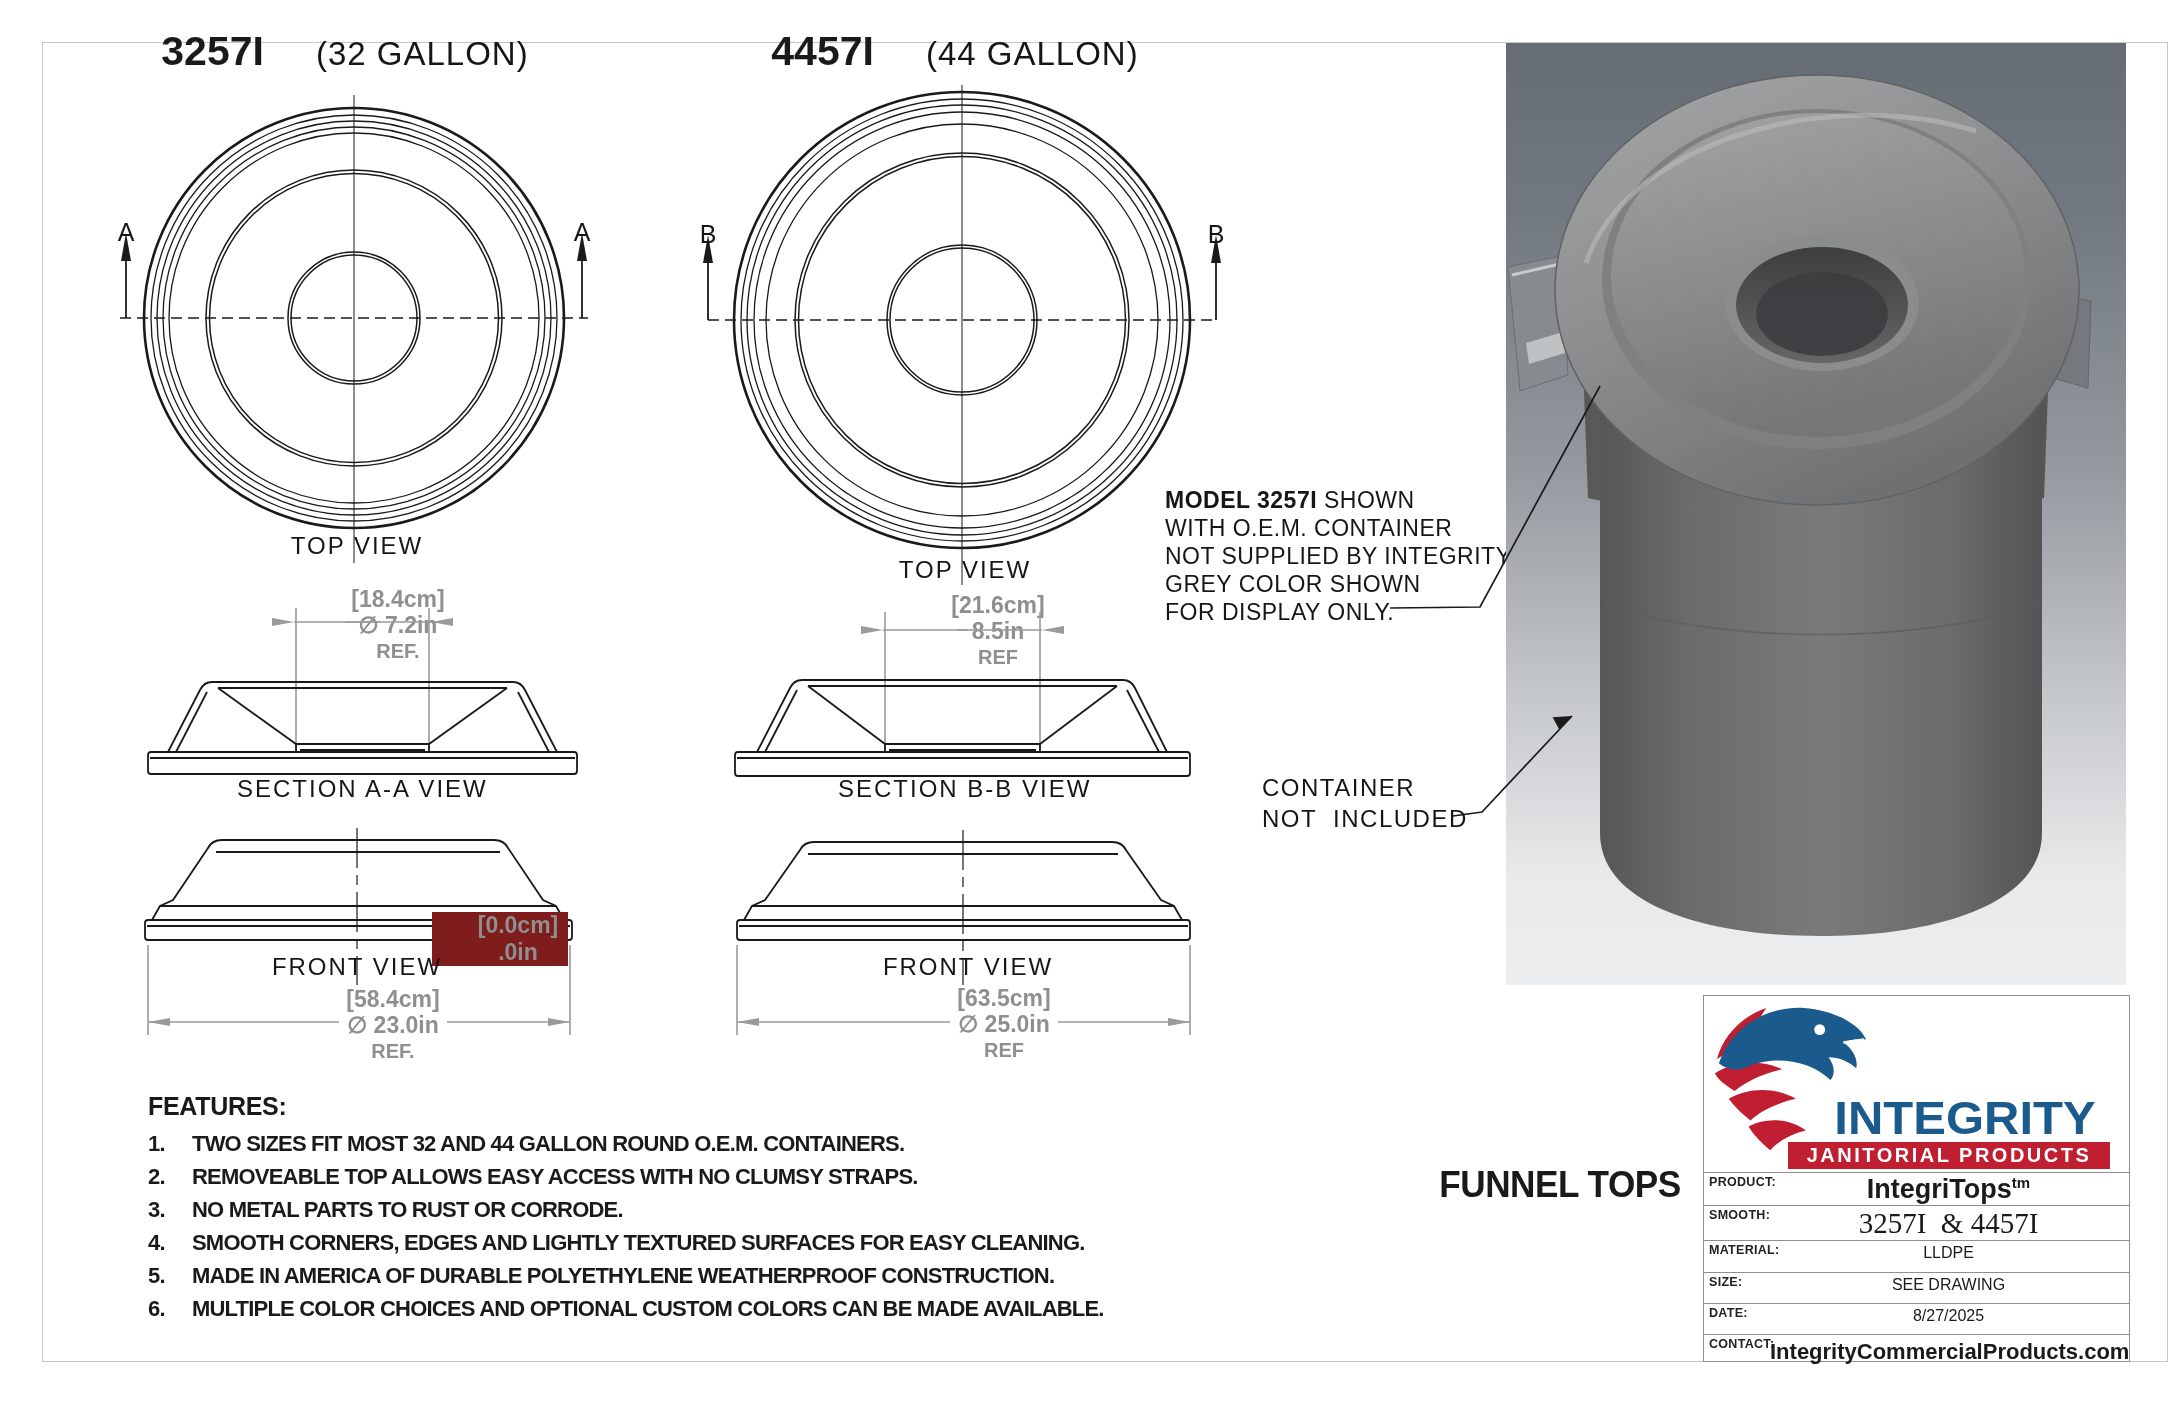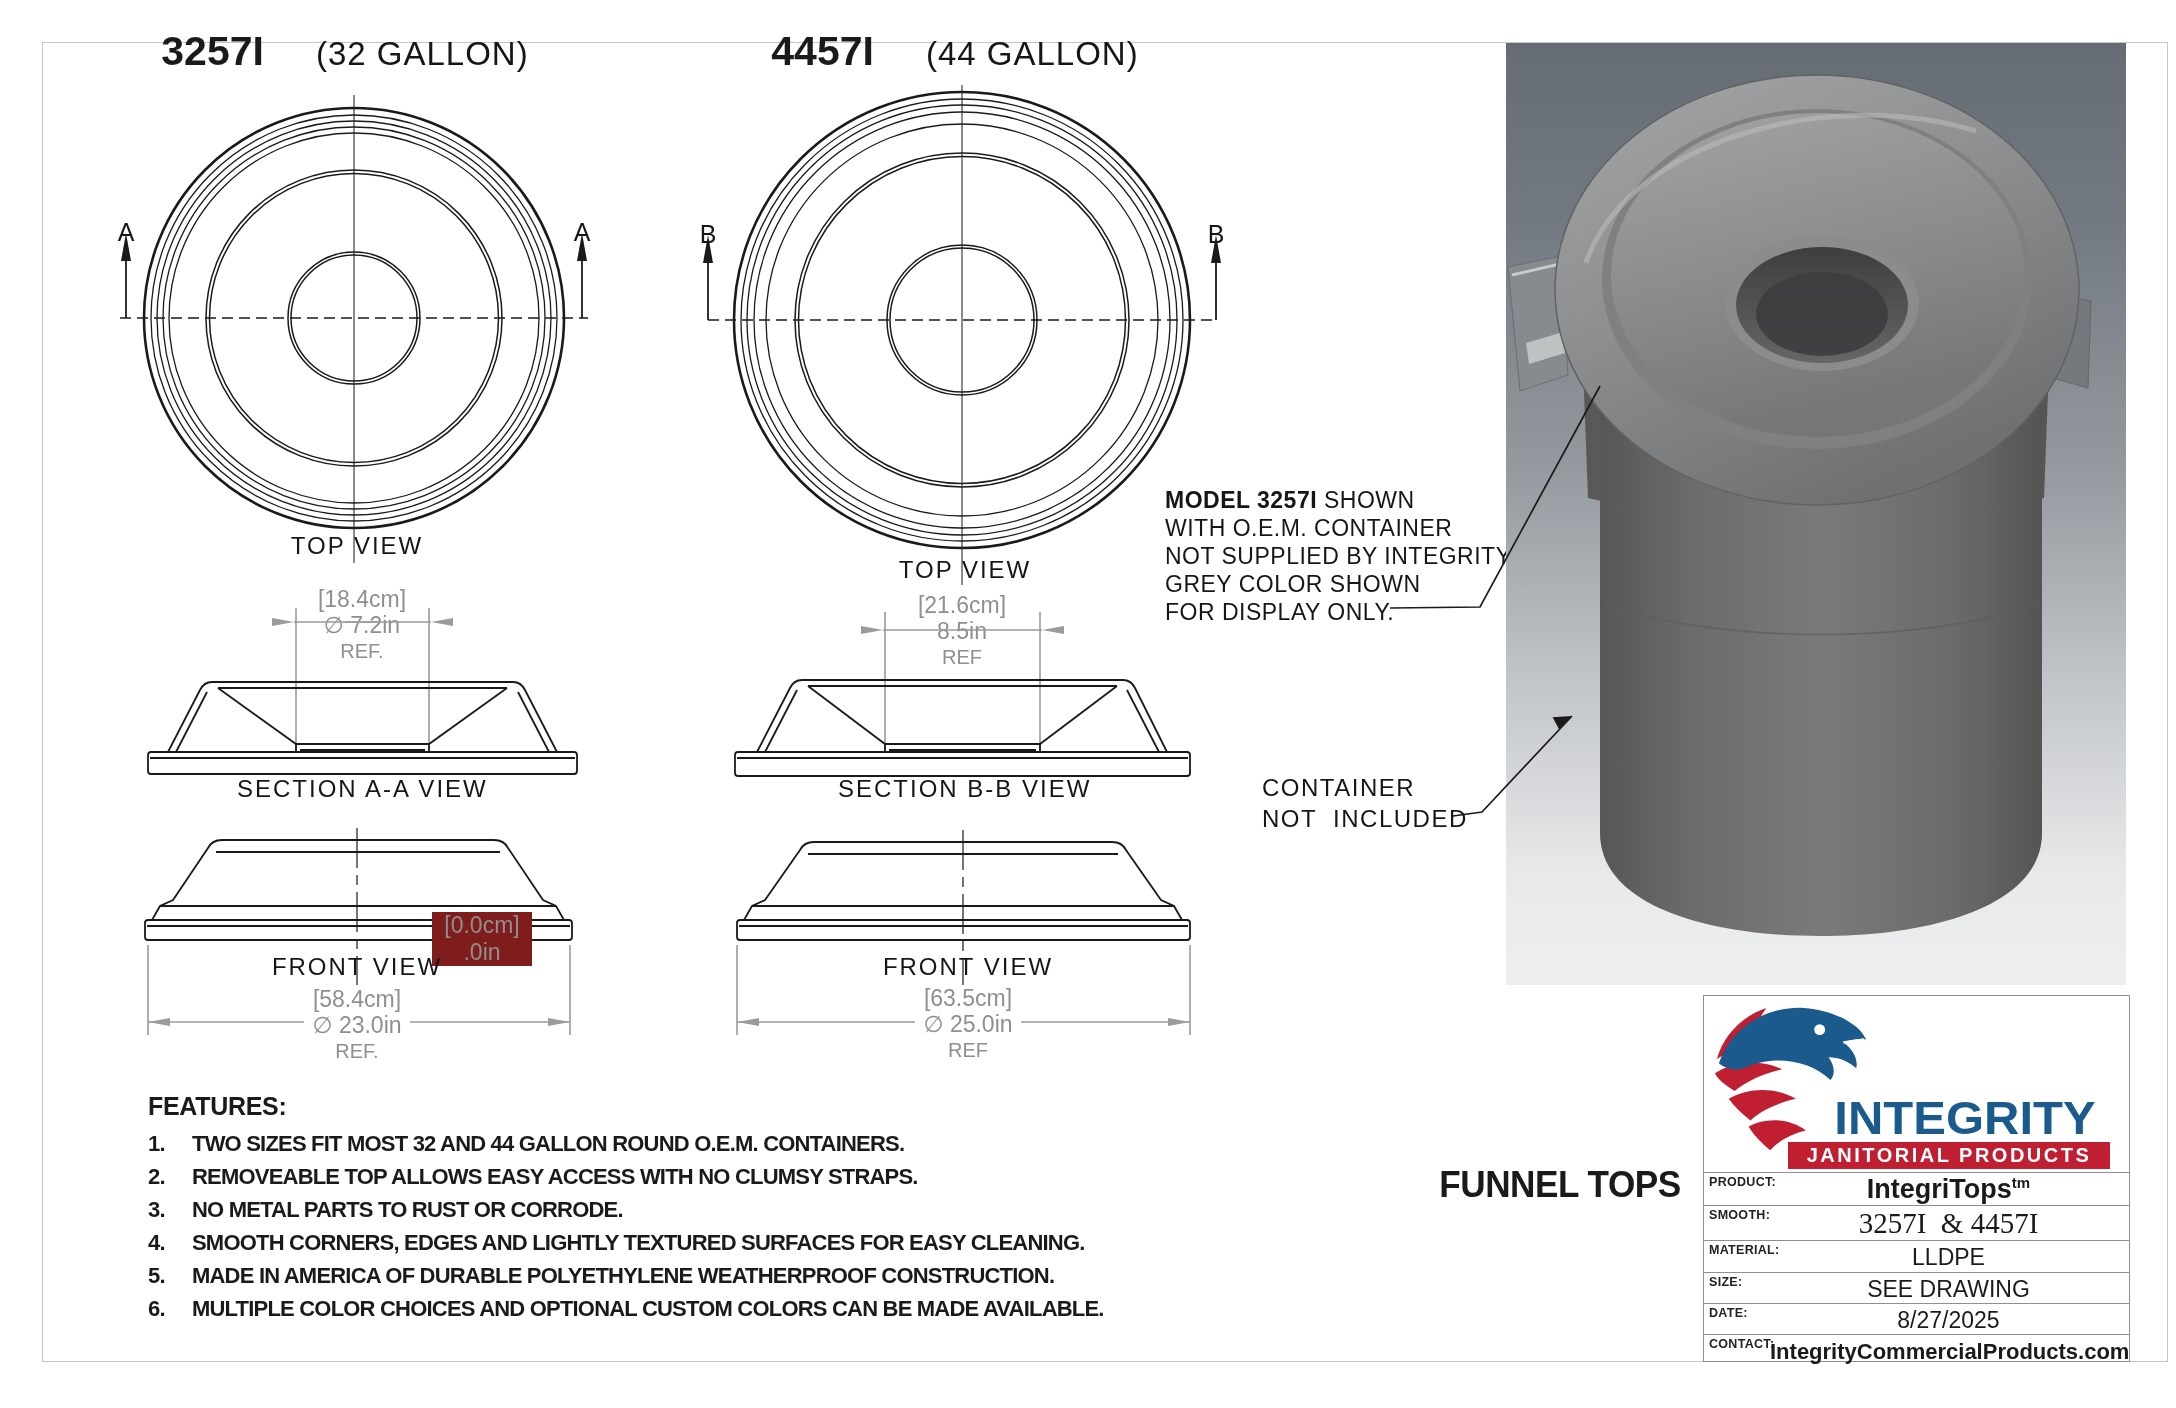--- a/index.html
+++ b/index.html
@@ -11,21 +11,21 @@
   
   #border-frame{left:42px;top:42px;width:2124px;height:1318px;border:1.5px solid #c6c6c6;}
   
   .col-title{display:flex;align-items:baseline;justify-content:center;white-space:nowrap;gap:40px;}
   .col-title .model{font-size:41px;font-weight:800;letter-spacing:0;}
   .col-title .cap{font-size:33px;font-weight:400;letter-spacing:1px;margin-left:12px;color:#161616;}
   
   .draw-label{font-size:24px;letter-spacing:2px;color:#161616;white-space:nowrap;}
   .marker{font-size:25px;letter-spacing:0;color:#161616;}
   
-  .dim{color:#8f8f8f;font-weight:400;line-height:26px;font-size:23px;white-space:nowrap;}
+  .dim{color:#8f8f8f;font-weight:700;line-height:26px;font-size:23px;white-space:nowrap;padding-left:36px;}
   .dim .ref{font-size:20px;}
   .dim-mid{background:#fff;padding:0 8px;display:inline-block;}
   .dim-white{background:#7f1d1d;}
   
   .note{font-size:23px;letter-spacing:0.5px;line-height:28px;color:#161616;white-space:nowrap;}
   .note b{font-weight:800;}
   .note2{font-size:24px;letter-spacing:1.5px;line-height:31px;color:#161616;}
   
   #features{left:148px;top:1092px;width:1100px;}
   #features .hd{font-size:25px;font-weight:800;letter-spacing:-0.3px;margin-bottom:6px;}
@@ -40,21 +40,21 @@
   .brand-word{position:absolute;left:100px;top:94px;width:322px;text-align:center;font-size:49px;
               font-weight:800;color:#1a5a8c;letter-spacing:0px;transform:scaleY(0.95);}
   .brand-banner{position:absolute;left:84px;top:146px;width:322px;height:27px;background:#c01f32;
                 color:#fff;font-weight:800;font-size:20px;letter-spacing:2.5px;text-align:center;line-height:27px;}
   .tb-row{position:relative;border-top:1.2px solid #8f8f8f;}
   .tb-label{position:absolute;left:5px;top:2px;font-size:12.5px;font-weight:700;color:#222;letter-spacing:0.3px;}
   .tb-value{position:absolute;left:66px;right:2px;text-align:center;}
   .v-product{font-size:27px;font-weight:800;top:1px;}
   .v-product sup{font-size:15px;font-weight:800;}
   .v-model{font-family:"Liberation Serif",serif;font-size:29px;top:1px;}
-  .v-plain{font-size:23px;top:3px;}
+  .v-plain{font-size:16px;top:3px;}
   .v-contact{font-size:22px;font-weight:800;top:4px;}
   svg{display:block;}
 </style>
 </head>
 <body>
 
 <div id="sheet">
 
   <div class="abs" id="border-frame"></div>
 

